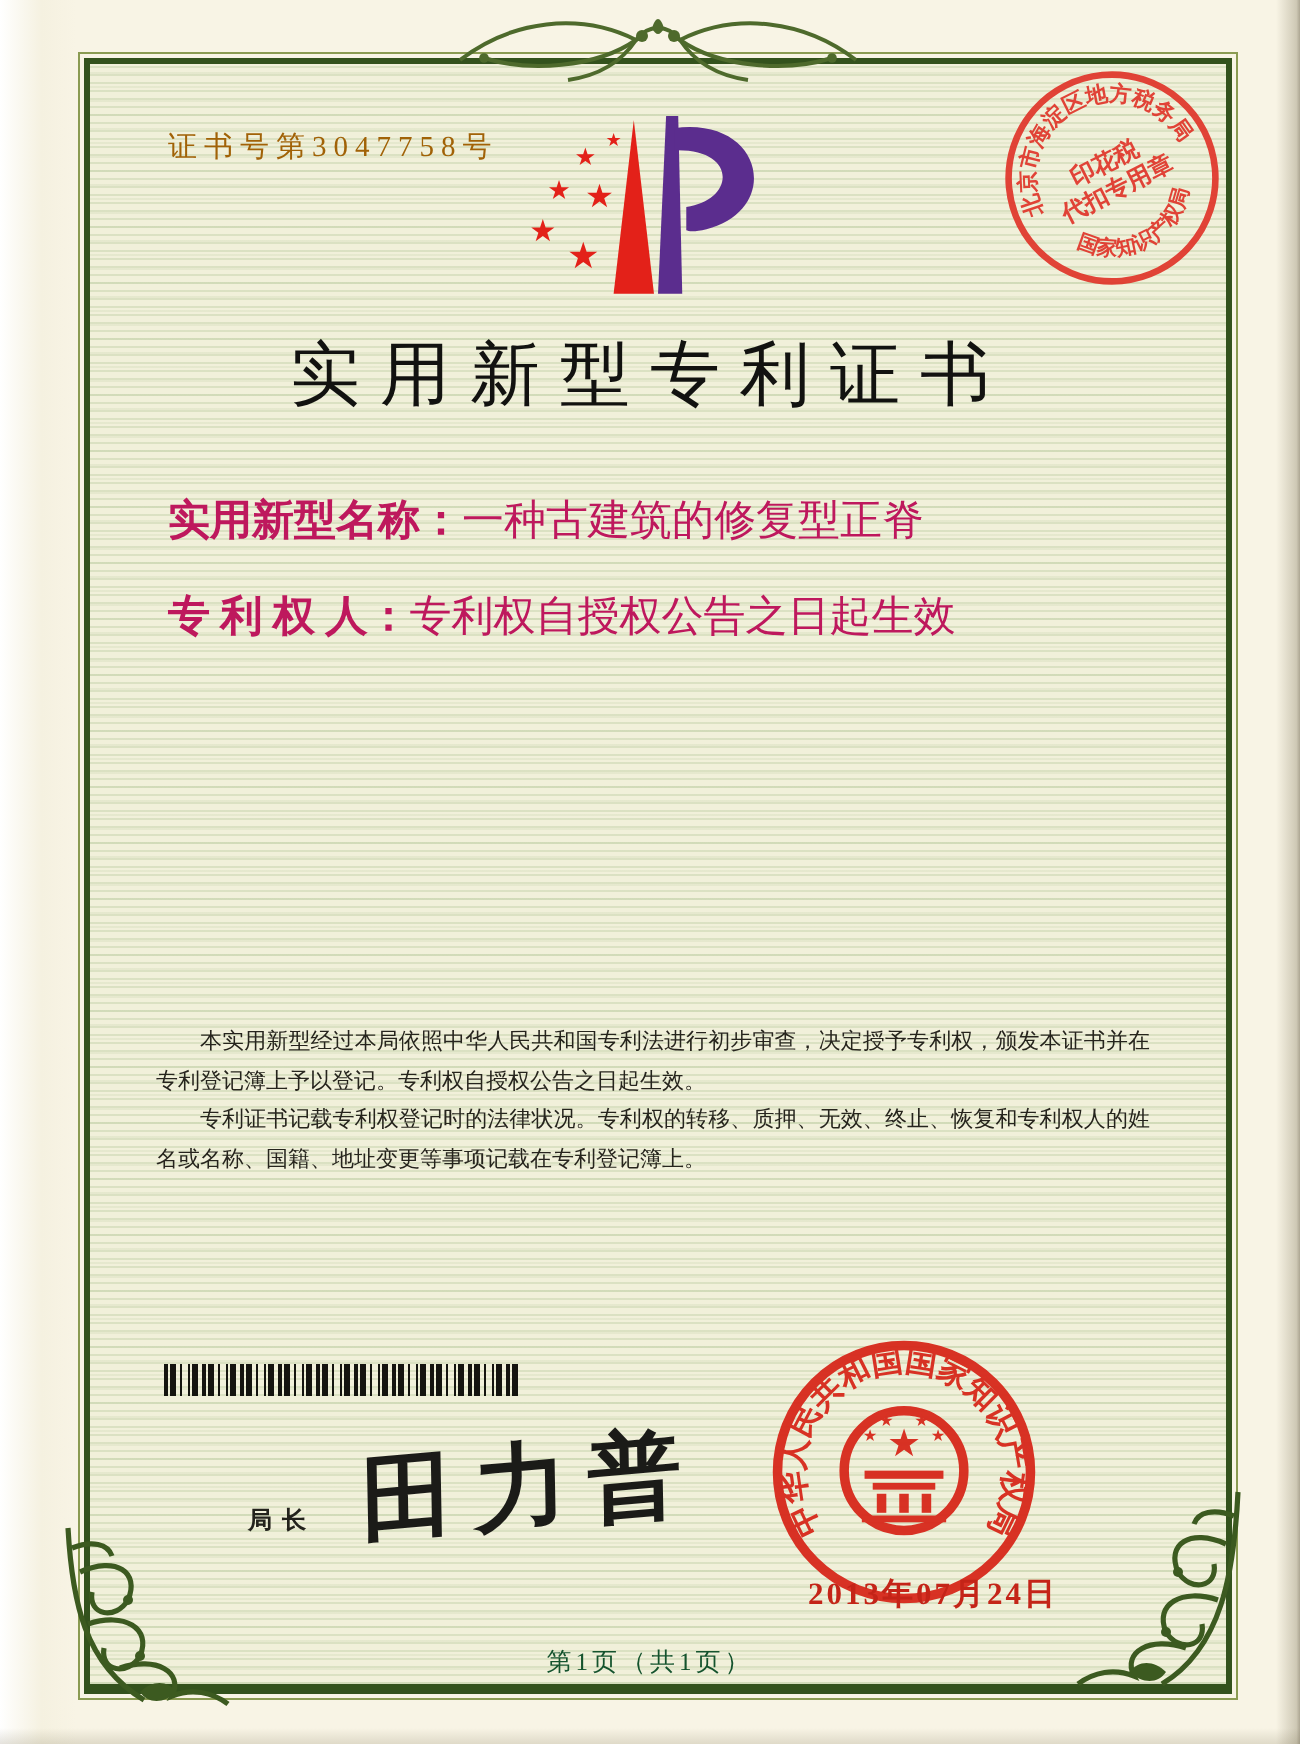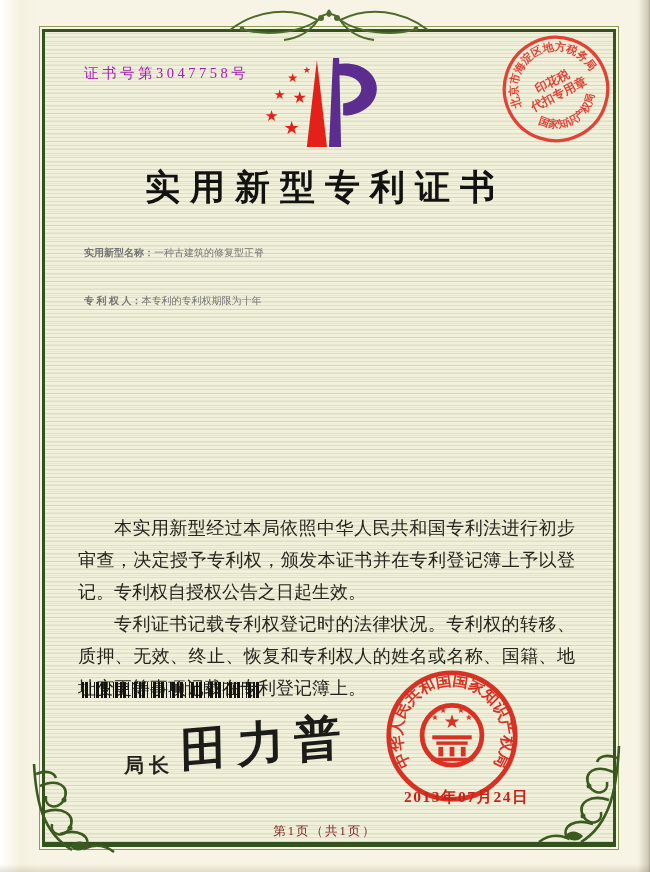--- a/index.html
+++ b/index.html
@@ -20,58 +20,58 @@
   .frame{position:absolute;left:39px;top:26px;width:578px;height:822px;
     border:1px solid #8a9b52;}
   .frame-inner{position:absolute;left:2px;top:2px;right:2px;bottom:2px;
     border:3px solid #33521d;border-bottom-width:5px;
     background-color:#f1f0da;
     background-image:
       repeating-linear-gradient(0deg, rgba(130,165,100,0.20) 0 1px, rgba(0,0,0,0) 1px 4px),
       repeating-linear-gradient(0deg, rgba(130,165,100,0.10) 0 1px, rgba(0,0,0,0) 1px 7px);
   }
 
-  .cert-no{position:absolute;left:84px;top:64px;font-size:14.5px;letter-spacing:3.5px;color:#a21caf;}
+  .cert-no{position:absolute;left:84px;top:64px;font-size:14.5px;letter-spacing:3.5px;color:#a16207;}
 
   .logo{position:absolute;left:252px;top:54px;width:152px;height:106px;}
 
   .tax-stamp{position:absolute;left:501px;top:34px;width:110px;height:110px;
     transform:rotate(-27deg);opacity:.92;}
 
   .title{position:absolute;left:0;top:164px;width:650px;text-align:center;
-    font-size:35px;font-weight:700;letter-spacing:10px;color:#121210;}
+    font-size:35px;font-weight:400;letter-spacing:10px;color:#121210;}
 
   .fields{position:absolute;left:84px;top:246px;width:505px;}
-  .field{height:25px;margin-bottom:23px;font-size:10px;color:#737373;white-space:nowrap;}
+  .field{height:25px;margin-bottom:23px;font-size:21px;color:#be185d;white-space:nowrap;}
   .field .lbl{font-weight:700;}
   .field .val{font-weight:500;}
 
   .body-text{position:absolute;left:78px;top:512px;width:497px;color:#26241d;}
-  .body-text p{margin:0;text-indent:2em;font-size:18px;line-height:1.78;text-align:justify;font-weight:500;}
+  .body-text p{margin:0;text-indent:2em;font-size:11px;line-height:1.78;text-align:justify;font-weight:500;}
 
   .barcode{position:absolute;left:82px;top:682px;width:178px;height:16px;
     background:
      repeating-linear-gradient(90deg,
        #14140f 0 2px, rgba(0,0,0,0) 2px 3px,
        #14140f 3px 6px, rgba(0,0,0,0) 6px 8px,
        #14140f 8px 9px, rgba(0,0,0,0) 9px 12px,
        #14140f 12px 13px, rgba(0,0,0,0) 13px 14px,
        #14140f 14px 17px, rgba(0,0,0,0) 17px 19px);}
 
-  .director{position:absolute;left:124px;top:752px;font-size:20px;letter-spacing:5px;color:#23221c;font-weight:600;}
+  .director{position:absolute;left:124px;top:752px;font-size:12px;letter-spacing:5px;color:#23221c;font-weight:600;}
   .signature{position:absolute;left:180px;top:712px;font-size:47px;font-weight:600;
     letter-spacing:10px;color:#1b1b18;transform:rotate(-5deg) skewX(-4deg);
     font-family:"DejaVu Serif","Liberation Serif",serif;}
 
   .seal{position:absolute;left:384px;top:668px;width:136px;height:136px;opacity:.95;}
   .seal-date{position:absolute;left:404px;top:787px;font-size:15.5px;font-weight:700;
     letter-spacing:1.5px;color:#c42418;}
 
   .footer{position:absolute;left:0;top:823px;width:650px;text-align:center;
-    font-size:12.5px;letter-spacing:2px;color:#7f1d1d;}
+    font-size:12.5px;letter-spacing:2px;color:#14532d;}
 
   .orn{position:absolute;pointer-events:none;}
   .orn-top{left:226px;top:4px;width:206px;height:48px;}
   .orn-bl{left:26px;top:760px;width:98px;height:98px;}
   .orn-br{left:528px;top:740px;width:100px;height:112px;transform:scaleX(-1);}
 </style>
 </head>
 <body>
 
 <div class="page">
@@ -163,21 +163,21 @@
     </svg>
   </div>
 
   <div class="title">实用新型专利证书</div>
 
   <div class="fields">
     <div class="field">
       <span class="lbl">实用新型名称：</span><span class="val">一种古建筑的修复型正脊</span>
     </div>
     <div class="field">
-      <span class="lbl">专 利 权 人：</span><span class="val">本专利的专利权期限为十年</span>
+      <span class="lbl">专 利 权 人：</span><span class="val">专利权自授权公告之日起生效</span>
     </div>
   </div>
 
   <div class="body-text">
     <p>本实用新型经过本局依照中华人民共和国专利法进行初步审查，决定授予专利权，颁发本证书并在专利登记簿上予以登记。专利权自授权公告之日起生效。</p>
     <p>专利证书记载专利权登记时的法律状况。专利权的转移、质押、无效、终止、恢复和专利权人的姓名或名称、国籍、地址变更等事项记载在专利登记簿上。</p>
   </div>
 
   <div class="barcode"></div>
 

